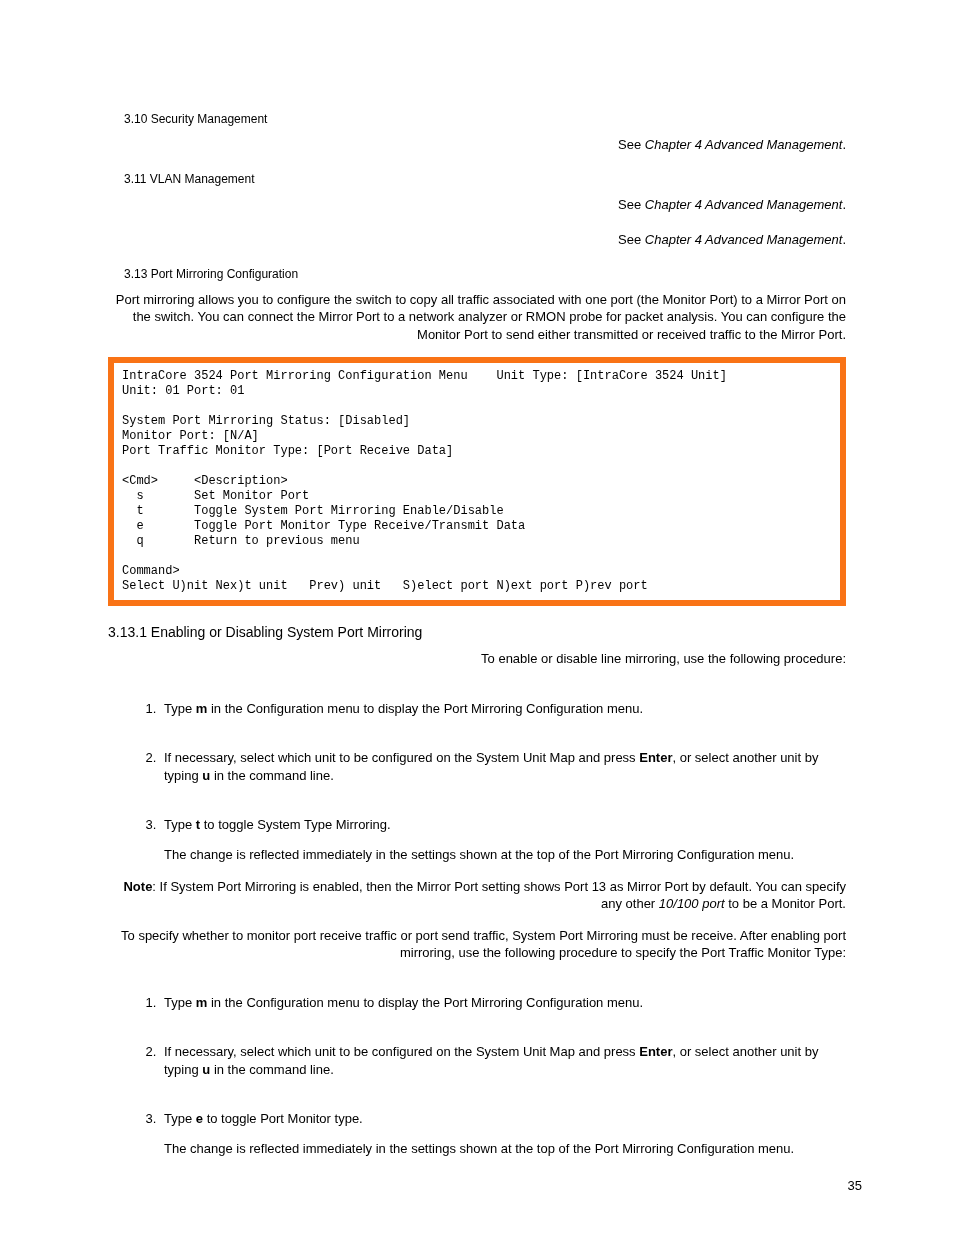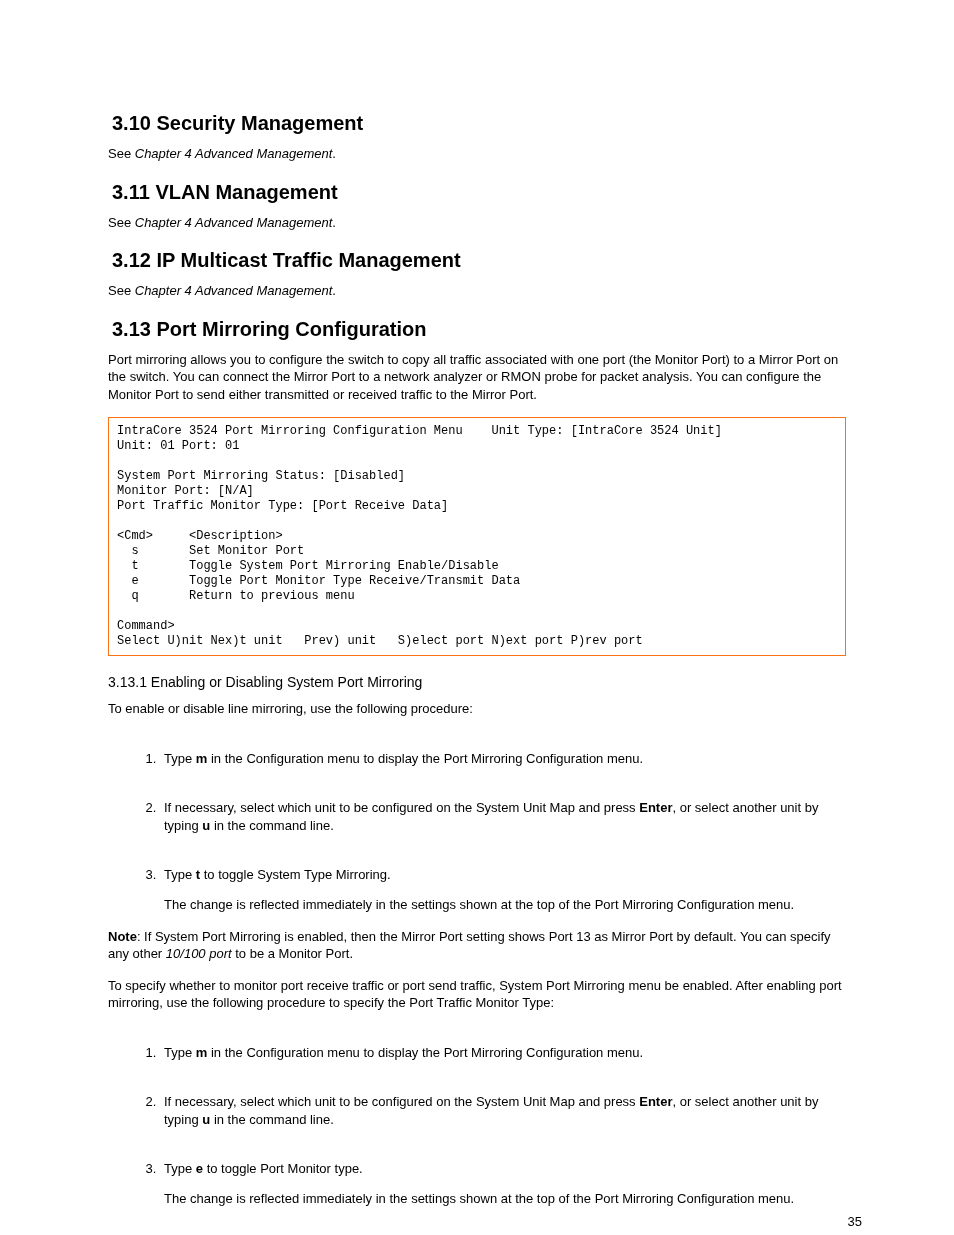--- a/index.html
+++ b/index.html
@@ -10,40 +10,41 @@
     background: #fff;
   }
   .page {
     width: 954px;
     min-height: 1235px;
     box-sizing: border-box;
     padding: 112px 108px 50px 108px;
     position: relative;
   }
   h2 {
-    font-size: 20px;
-    font-weight: bold;
-    margin: 0 0 10px 4px;
+    font-size: 12px;
+    font-weight: normal;
+    margin: 0 0 10px 16px;
   }
   h3 {
     font-size: 14px;
     font-weight: normal;
     margin: 0 0 10px 0;
   }
   p {
     margin: 0 0 14px 0;
     line-height: 1.35;
+    text-align: right;
   }
   .see-line { margin-bottom: 18px; }
   .italic { font-style: italic; }
   .bold { font-weight: bold; }
   pre.terminal {
     font-family: "Courier New", monospace;
     font-size: 12px;
-    border: 1px solid #f97316;
+    border: 6px solid #f97316;
     padding: 6px 8px;
     white-space: pre;
     margin: 0 0 18px 0;
     line-height: 1.25;
   }
   ol {
     margin: 0 0 14px 0;
     padding-left: 52px;
   }
   ol li {
@@ -70,21 +71,20 @@
   <h2>3.10 Security Management</h2>
   <p class="see-line">
     <span>See </span><span class="italic">Chapter 4 Advanced Management</span><span>.</span>
   </p>
 
   <h2>3.11 VLAN Management</h2>
   <p class="see-line">
     <span>See </span><span class="italic">Chapter 4 Advanced Management</span><span>.</span>
   </p>
 
-  <h2>3.12 IP Multicast Traffic Management</h2>
   <p class="see-line">
     <span>See </span><span class="italic">Chapter 4 Advanced Management</span><span>.</span>
   </p>
 
   <h2>3.13 Port Mirroring Configuration</h2>
   <p>Port mirroring allows you to configure the switch to copy all traffic associated with one port (the Monitor Port) to a Mirror Port on the switch. You can connect the Mirror Port to a network analyzer or RMON probe for packet analysis. You can configure the Monitor Port to send either transmitted or received traffic to the Mirror Port.</p>
   <pre class="terminal">IntraCore 3524 Port Mirroring Configuration Menu    Unit Type: [IntraCore 3524 Unit]
 Unit: 01 Port: 01
 
 System Port Mirroring Status: [Disabled]
@@ -111,21 +111,21 @@
     </li>
     <li>
       <span>Type </span><span class="bold">t</span><span> to toggle System Type Mirroring.</span>
       <div class="li-trail">The change is reflected immediately in the settings shown at the top of the Port Mirroring Configuration menu.</div>
     </li>
   </ol>
   <p>
     <span class="bold">Note</span><span>: If System Port Mirroring is enabled, then the Mirror Port setting shows Port 13 as Mirror Port by default. You can specify any other </span><span class="italic">10/100 port</span><span> to be a Monitor Port.</span>
   </p>
 
-  <p>To specify whether to monitor port receive traffic or port send traffic, System Port Mirroring menu be enabled. After enabling port mirroring, use the following procedure to specify the Port Traffic Monitor Type:</p>
+  <p>To specify whether to monitor port receive traffic or port send traffic, System Port Mirroring must be receive. After enabling port mirroring, use the following procedure to specify the Port Traffic Monitor Type:</p>
   <ol>
     <li>
       <span>Type </span><span class="bold">m</span><span> in the Configuration menu to display the Port Mirroring Configuration menu.</span>
     </li>
     <li>
       <span>If necessary, select which unit to be configured on the System Unit Map and press </span><span class="bold">Enter</span><span>, or select another unit by typing </span><span class="bold">u</span><span> in the command line.</span>
     </li>
     <li>
       <span>Type </span><span class="bold">e</span><span> to toggle Port Monitor type.</span>
       <div class="li-trail">The change is reflected immediately in the settings shown at the top of the Port Mirroring Configuration menu.</div>

